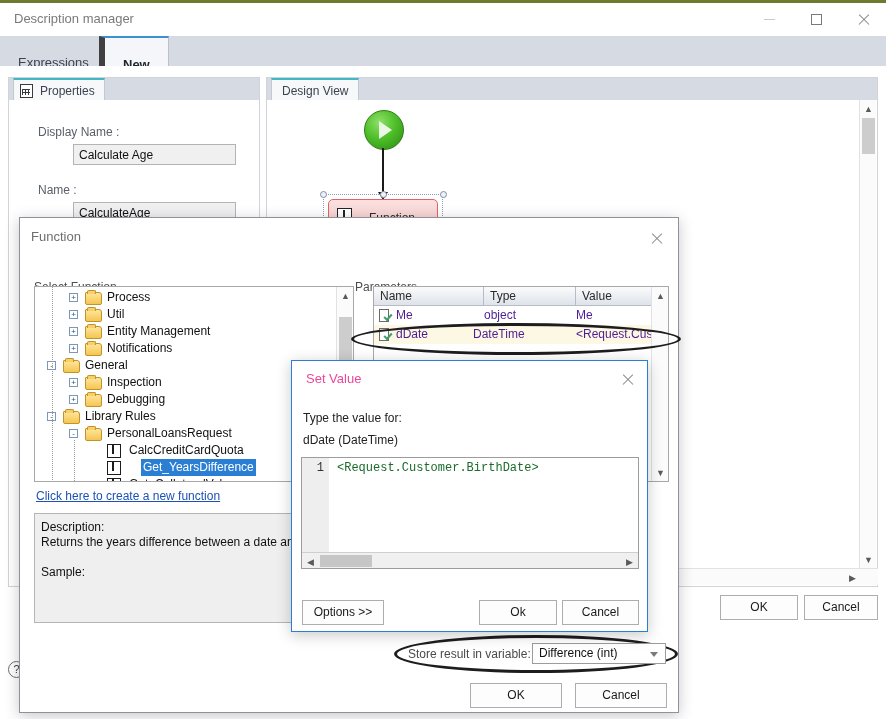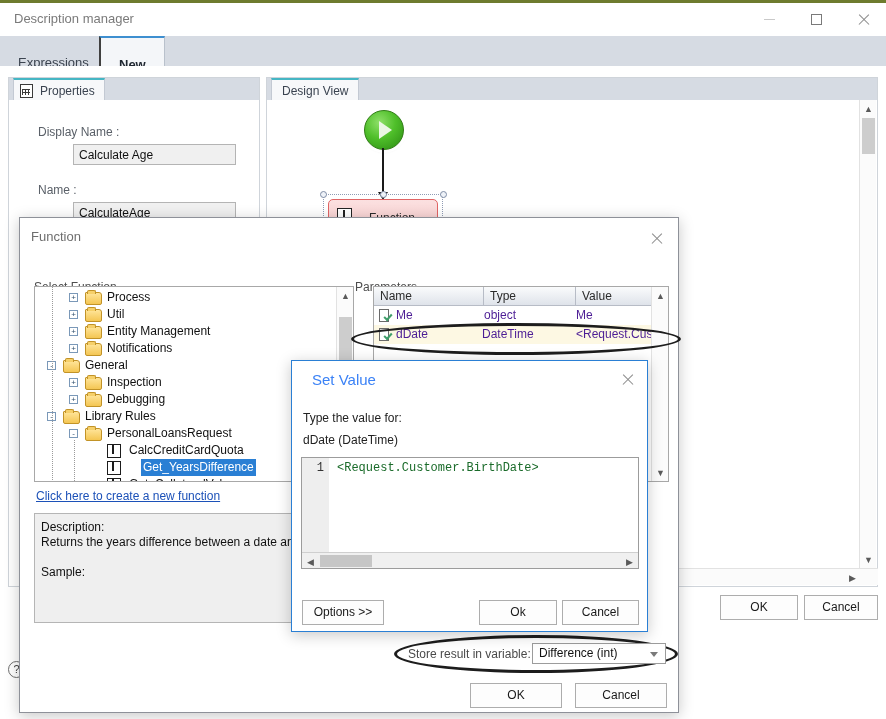--- a/index.html
+++ b/index.html
@@ -48,21 +48,21 @@
     border-bottom:1px solid #c2c8d2;
   }
   .tstrip-tab{
     position:absolute;top:0;height:30px;line-height:30px;
     padding:12px 18px;font-size:13px;color:#444;box-sizing:border-box;
     text-align:center;
   }
   .tstrip-tab.inactive{left:0;color:#3c4450;}
   .tstrip-tab.active{
     left:99px;background:#f4f6f9;color:#1f2630;font-weight:bold;
-    border-left:2px solid #404040;border-right:1px solid #b9c1cc;
+    border-left:6px solid #404040;border-right:1px solid #b9c1cc;
     border-top:2px solid #3e8fd0;
   }
 
   
   #content{
     position:absolute;left:0;top:63px;width:886px;height:656px;
     background:#ffffff;
   }
 
   
@@ -304,21 +304,21 @@
   }
   #fn-ok{left:470px;top:680px;width:92px;}
   #fn-cancel{left:575px;top:680px;width:92px;}
 
   
   #sv-dialog{
     position:absolute;left:291px;top:357px;width:357px;height:272px;
     background:#ffffff;border:1.4px solid #2a7fd4;box-sizing:border-box;
     box-shadow:0 3px 14px rgba(0,0,0,.22);
   }
-  #sv-dialog .dlg-title{position:absolute;left:20px;top:10px;font-size:15px;color:#3b82f6;}
+  #sv-dialog .dlg-title{position:absolute;left:14px;top:10px;font-size:13px;color:#ec4899;}
   #sv-dialog .dlg-close{position:absolute;right:6px;top:6px;width:28px;height:24px;
     display:flex;align-items:center;justify-content:center;}
   #sv-prompt{position:absolute;left:11px;top:50px;font-size:12px;color:#222;}
   #sv-target{position:absolute;left:11px;top:72px;font-size:12px;color:#222;}
   #sv-editor{
     position:absolute;left:9px;top:96px;width:338px;height:112px;
     background:#fff;border:1px solid #9c9c9c;box-sizing:border-box;overflow:hidden;
   }
   #sv-gutter{
     position:absolute;left:0;top:0;width:27px;height:94px;background:#eeeeee;
@@ -514,21 +514,21 @@
 
       <div class="prow" style="top:19px;">
         <span class="docicon"></span>
         <span class="pcell" style="left:22px;">Me</span>
         <span class="pcell" style="left:110px;">object</span>
         <span class="pcell" style="left:202px;">Me</span>
       </div>
       <div class="prow alt" style="top:38px;">
         <span class="docicon"></span>
         <span class="pcell" style="left:22px;">dDate</span>
-        <span class="pcell" style="left:108px;">DateTime</span>
+        <span class="pcell" style="left:99px;">DateTime</span>
         <span class="pcell" style="left:202px;">&lt;Request.Customer....</span>
       </div>
 
       <div id="params-vscroll">
         <div class="sb-arrow" style="top:0;">▲</div>
         <div class="sb-arrow" style="bottom:0;">▼</div>
       </div>
     </div>
 
   </div>

